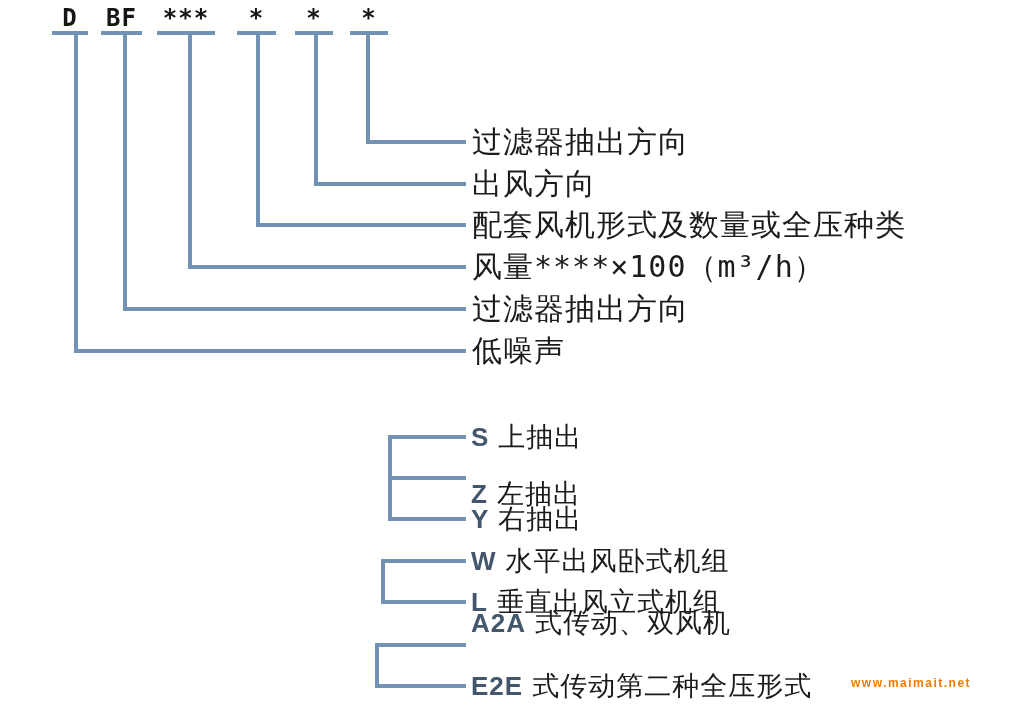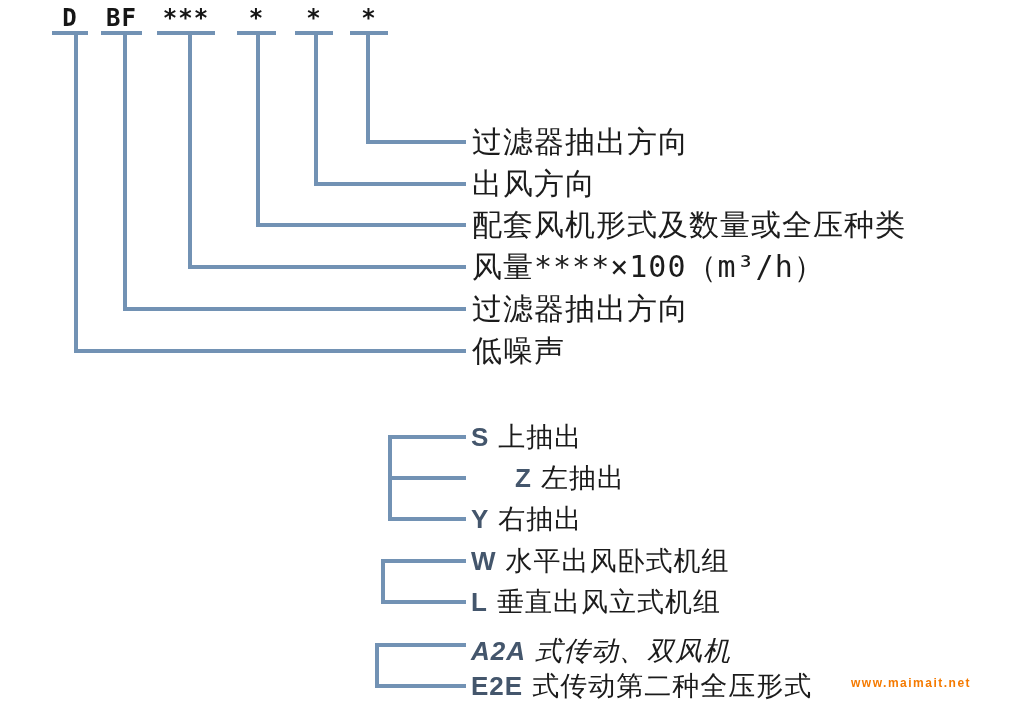--- a/index.html
+++ b/index.html
@@ -97,21 +97,21 @@
   <div class="meaning" style="top:336px;">低噪声</div>
 
   <div class="vline" style="left:388px;top:435px;height:86px;"></div>
   <div class="hline" style="left:390px;top:435px;width:76px;"></div>
   <div class="hline" style="left:390px;top:476px;width:76px;"></div>
   <div class="hline" style="left:390px;top:517px;width:76px;"></div>
 
   <div class="option" style="top:422px;">
     <span class="opt-code">S</span><span class="opt-desc">上抽出</span>
   </div>
-  <div class="option" style="top:463px;margin-left:44px;">
+  <div class="option" style="top:479px;">
     <span class="opt-code">Z</span><span class="opt-desc">左抽出</span>
   </div>
   <div class="option" style="top:504px;">
     <span class="opt-code">Y</span><span class="opt-desc">右抽出</span>
   </div>
 
   <div class="vline" style="left:381px;top:559px;height:45px;"></div>
   <div class="hline" style="left:383px;top:559px;width:83px;"></div>
   <div class="hline" style="left:383px;top:600px;width:83px;"></div>
 
@@ -119,21 +119,21 @@
     <span class="opt-code">W</span><span class="opt-desc">水平出风卧式机组</span>
   </div>
   <div class="option" style="top:587px;">
     <span class="opt-code">L</span><span class="opt-desc">垂直出风立式机组</span>
   </div>
 
   <div class="vline" style="left:375px;top:643px;height:45px;"></div>
   <div class="hline" style="left:377px;top:643px;width:89px;"></div>
   <div class="hline" style="left:377px;top:684px;width:89px;"></div>
 
-  <div class="option" style="top:636px;font-style:italic;">
+  <div class="option" style="top:608px;">
     <span class="opt-code">A2A</span><span class="opt-desc">式传动、双风机</span>
   </div>
   <div class="option" style="top:671px;">
     <span class="opt-code">E2E</span><span class="opt-desc">式传动第二种全压形式</span>
   </div>
 
   <div class="watermark">www.maimait.net</div>
 
 </div>
 

